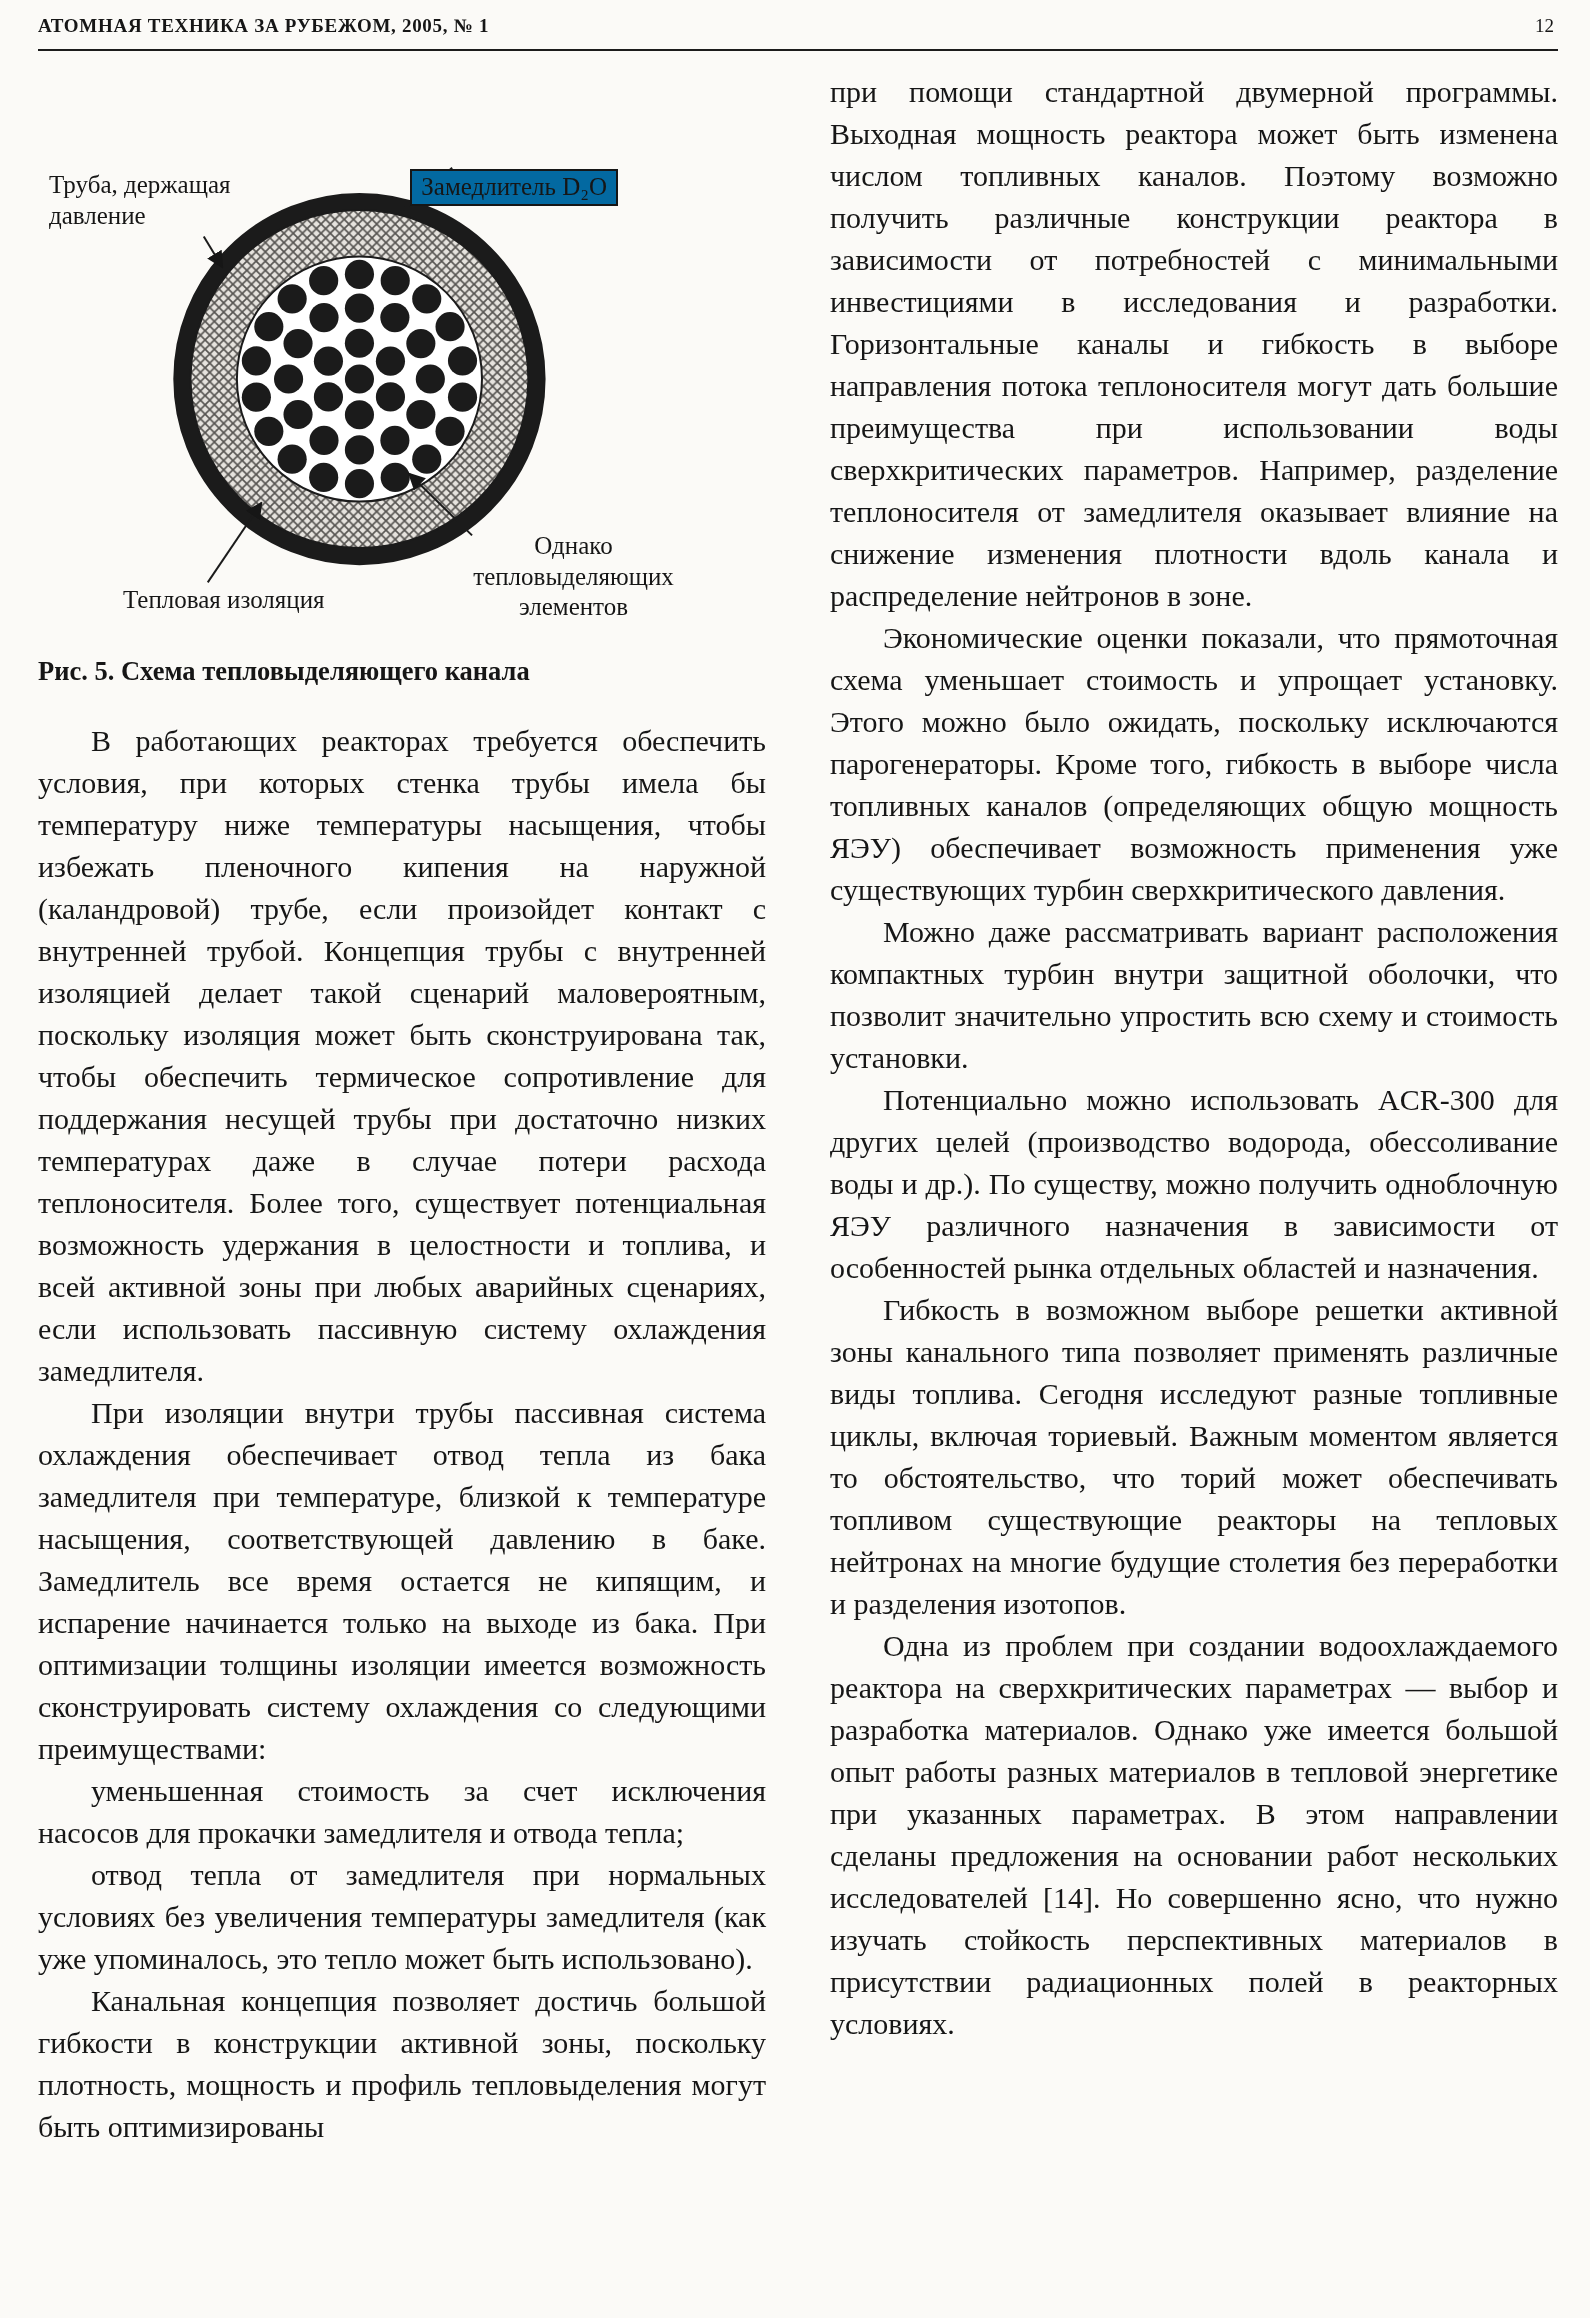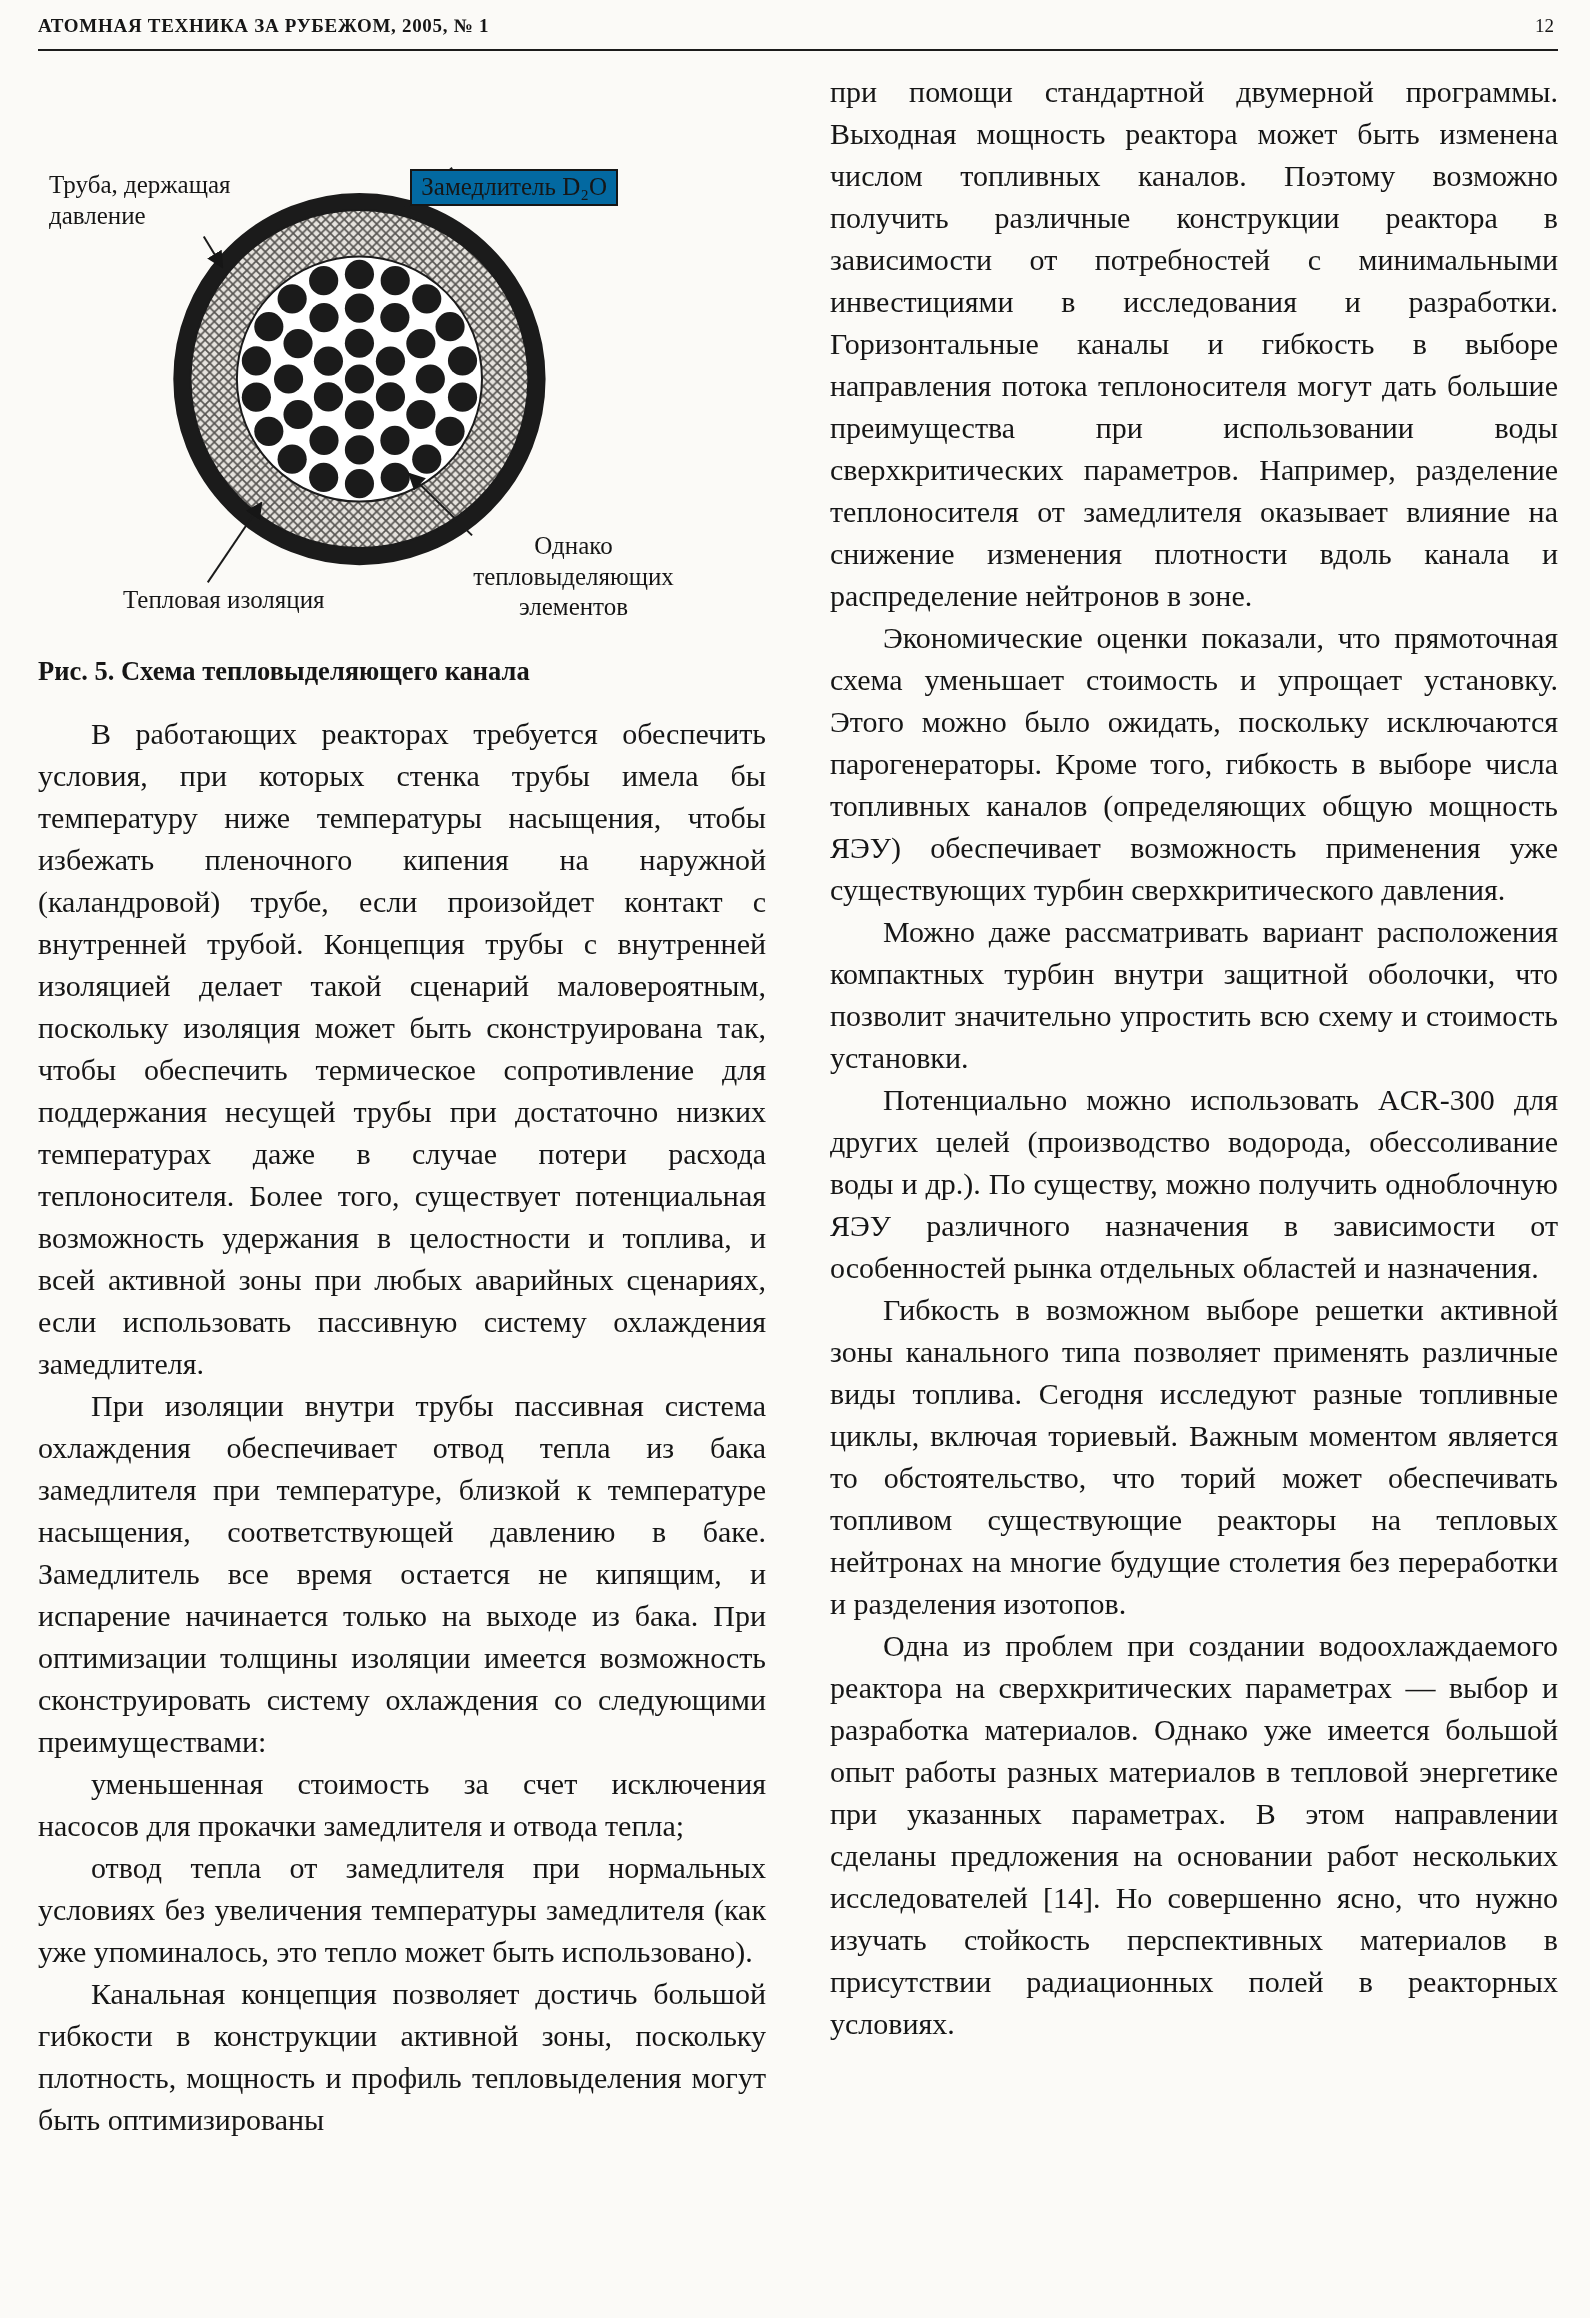--- a/index.html
+++ b/index.html
@@ -31,21 +31,21 @@
   .fig-label.boxed{
     left:372px;top:56px;
     border:2px solid #161616;background:#0369a1;
     padding:1.3px 9.3px;font-weight:normal;white-space:nowrap;margin-top:42px;
   }
   .fig-label.pressure{left:11px;top:99px;width:209px;}
   .fig-label.insulation{left:85px;top:514px;white-space:nowrap;}
   .fig-label.bundle{left:421px;top:460px;width:229px;text-align:center;}
   .caption{
     font-size:26.5px;line-height:34px;font-weight:bold;
-    margin:12px 0 25px 0;text-align:left;
+    margin:12px 0 32px 0;text-align:left;
   }
 </style>
 </head>
 <body>
 
 <div class="page">
 
   <header>
     <div class="journal-title">АТОМНАЯ ТЕХНИКА ЗА РУБЕЖОМ, 2005, № 1</div>
     <div class="page-number">12</div>

